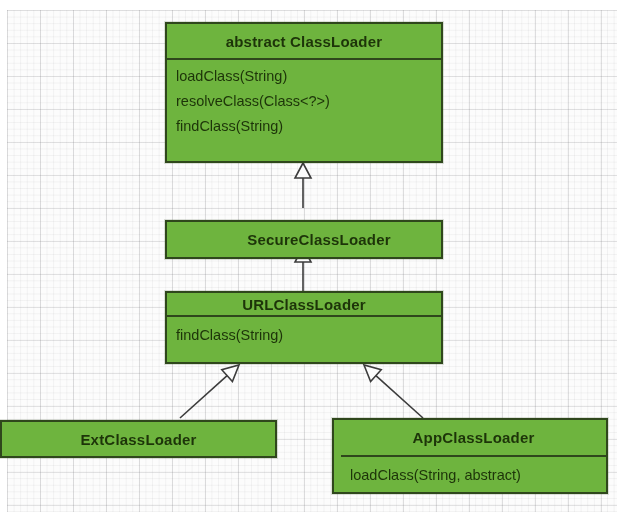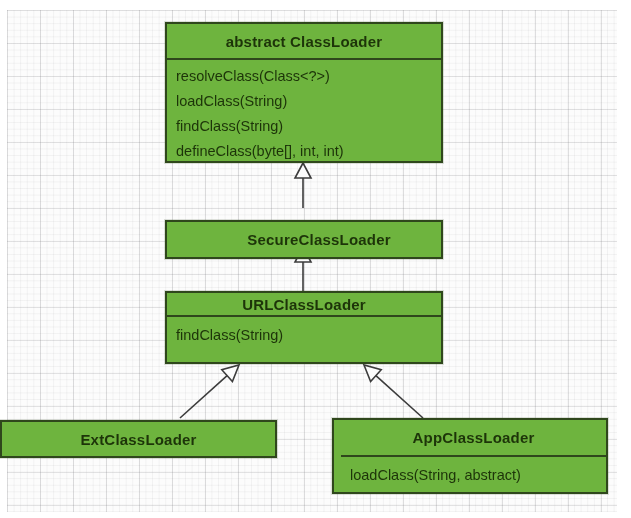--- a/index.html
+++ b/index.html
@@ -78,24 +78,23 @@
 
     <g>
       <line class="cline" x1="423" y1="418" x2="375.9" y2="375.7"></line>
       <polygon class="ctri" points="364,365 370.6,381.6 381.2,369.7"></polygon>
     </g>
   </svg>
 
   <div class="uml-class has-methods" id="box-classloader">
     <div class="uml-title">abstract ClassLoader</div>
     <div class="uml-methods">
+      <div class="uml-method">loadClass(String)</div>
       <div class="uml-method">resolveClass(Class&lt;?&gt;)</div>
-      <div class="uml-method">loadClass(String)</div>
       <div class="uml-method">findClass(String)</div>
-      <div class="uml-method">defineClass(byte[], int, int)</div>
     </div>
   </div>
 
   <div class="uml-class" id="box-secure">
     <div class="uml-title">SecureClassLoader</div>
   </div>
 
   <div class="uml-class has-methods" id="box-url">
     <div class="uml-title">URLClassLoader</div>
     <div class="uml-methods">

